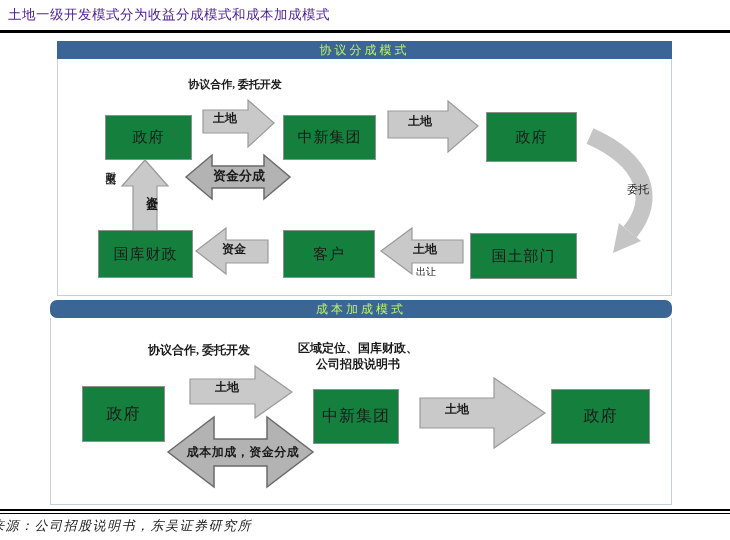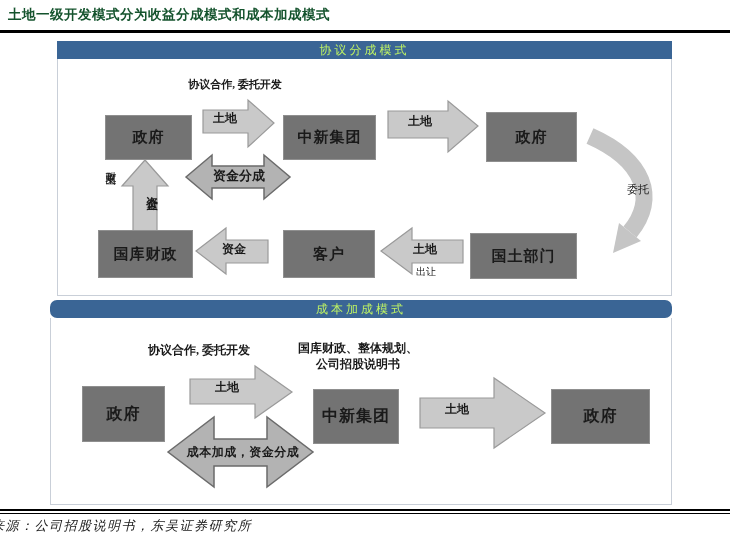--- a/index.html
+++ b/index.html
@@ -3,22 +3,22 @@
 <meta charset="utf-8">
 <style>
   html,body{margin:0;padding:0;background:#ffffff;}
   #stage{
     position:relative;width:730px;height:540px;background:#ffffff;overflow:hidden;
     font-family:"Liberation Serif","DejaVu Serif",serif;color:#1a1a1a;
   }
   .abs{position:absolute;}
   
   #page-title{
-    left:8px;top:6px;width:700px;font-size:13.5px;font-weight:bold;
-    color:#14532d;letter-spacing:.5px;
+    left:8px;top:6px;width:700px;font-size:13.5px;font-weight:normal;
+    color:#4c1d95;letter-spacing:.5px;
   }
   #top-rule{left:0;top:30px;width:730px;height:3px;background:#000;}
   
   .sec-header{
     background:#3A6595;color:#bef264;text-align:center;font-size:12px;
     letter-spacing:3px;line-height:18px;font-weight:normal;
   }
   #hdr1{left:57px;top:41px;width:615px;height:18px;}
   #hdr2{left:50px;top:300px;width:622px;height:18px;border-radius:7px;}
   
@@ -26,22 +26,22 @@
   #panel1{left:57px;top:59px;width:613px;height:236px;}
   #panel2{left:50px;top:318px;width:620px;height:186px;}
   
   #arrow-layer{left:0;top:0;width:730px;height:540px;z-index:2;}
   .arrow-light{fill:#C9C9C9;stroke:#9A9A9A;stroke-width:1.2;}
   .arrow-dark{fill:#B3B3B3;stroke:#6B6B6B;stroke-width:1.5;}
   .arrow-curve{fill:none;stroke:#C5C5C5;stroke-width:17;}
   .arrow-curve-head{fill:#C5C5C5;}
   
   .node{
-    background:#737373;border:1.4px solid #8F8F8F;display:flex;align-items:center;
-    justify-content:center;font-weight:bold;z-index:3;letter-spacing:1px;
+    background:#15803d;border:1.4px solid #8F8F8F;display:flex;align-items:center;
+    justify-content:center;font-weight:normal;z-index:3;letter-spacing:1px;
   }
   .fs15{font-size:15px;} .fs16{font-size:16px;}
   #n-gov1{left:105px;top:115px;width:85px;height:43px;}
   #n-zx1{left:283px;top:115px;width:91px;height:43px;}
   #n-gov2{left:486px;top:112px;width:89px;height:48px;}
   #n-treasury{left:98px;top:230px;width:93px;height:46px;}
   #n-customer{left:283px;top:230px;width:90px;height:46px;}
   #n-landdept{left:470px;top:233px;width:105px;height:44px;}
   #n-gov3{left:82px;top:386px;width:81px;height:54px;}
   #n-zx2{left:313px;top:389px;width:84px;height:53px;}
@@ -121,21 +121,21 @@
   <div id="l-land-c1" class="abs lbl b ctr">土地</div>
   <div id="l-transfer" class="abs lbl ctr">出让</div>
   <div id="l-entrust" class="abs lbl">委托</div>
 
   <div id="n-gov3" class="abs node fs16">政府</div>
   <div id="n-zx2" class="abs node fs16">中新集团</div>
   <div id="n-gov4" class="abs node fs16">政府</div>
 
   <div id="l-coop2" class="abs lbl b ctr">协议合作, 委托开发</div>
   <div id="l-plan2" class="abs lbl b ctr">
-    <span>国库财政、整体规划、</span><br>
+    <span>区域定位、国库财政、</span><br>
     <span>公司招股说明书</span>
   </div>
   <div id="l-land-a2" class="abs lbl b ctr">土地</div>
   <div id="l-land-b2" class="abs lbl b ctr">土地</div>
   <div id="l-costplus" class="abs lbl b ctr">成本加成，资金分成</div>
 
   <div id="bottom-rule" class="abs"></div>
   <div id="source-text" class="abs">来源：公司招股说明书，东吴证券研究所</div>
 
 </div>

